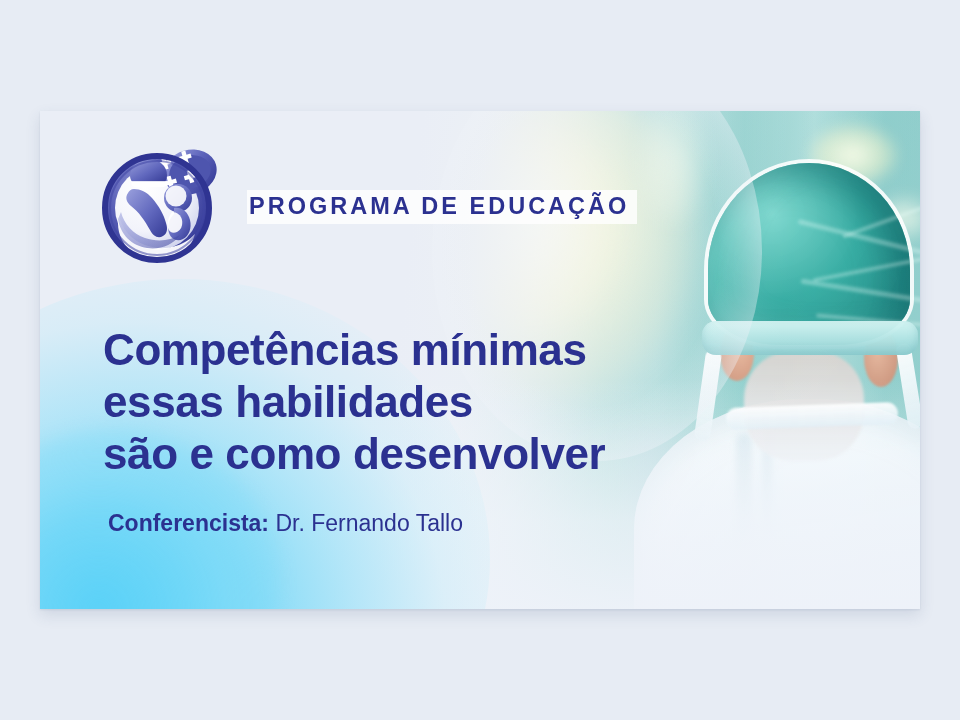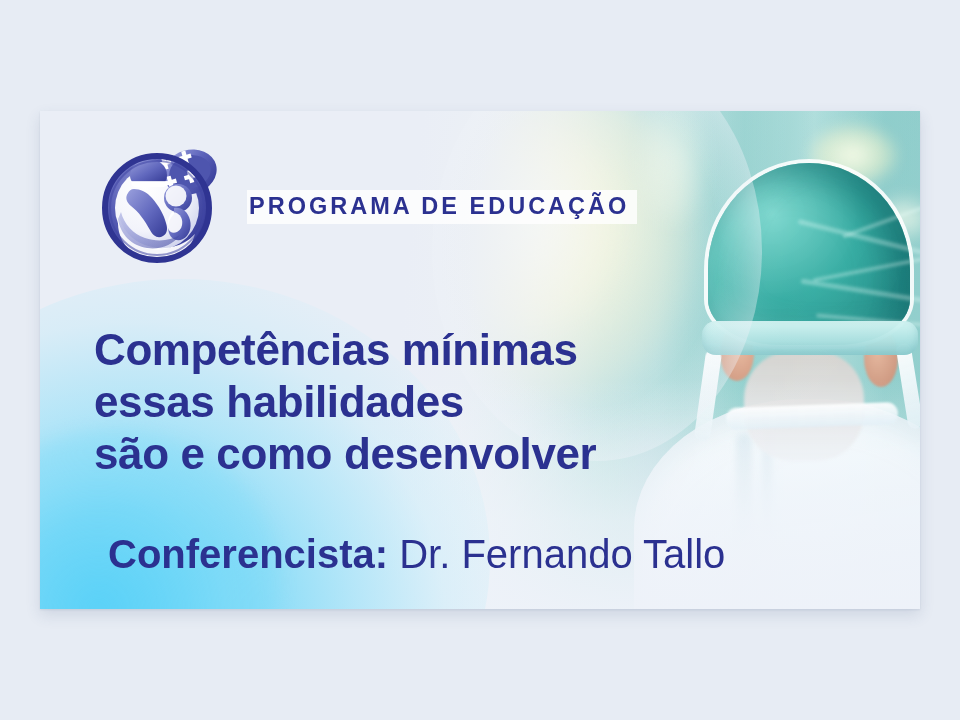--- a/index.html
+++ b/index.html
@@ -382,38 +382,38 @@
     font-weight: bold;
     letter-spacing: 3.0px;
     line-height: 1.30;
     padding: 1px 8px 2px 2px;
     white-space: nowrap;
   }
 
   
   .headline {
     position: absolute;
-    left: 54px;
+    left: 63px;
     top: 184px;
     width: 610px;
     color: #2b3190;
     font-size: 44px;
     font-weight: bold;
     line-height: 1.175;
     letter-spacing: -0.4px;
   }
   .headline .hl-line { display: block; white-space: nowrap; }
 
   
   .speaker {
     position: absolute;
     left: 68px;
-    top: 419px;
+    top: 399px;
     color: #2b3190;
-    font-size: 40px;
+    font-size: 23px;
     line-height: 1.2;
     white-space: nowrap;
   }
   .speaker .label { font-weight: bold; }
   .speaker .name  { font-weight: normal; }
 </style>
 </head>
 <body>
 
 <div id="stage">

